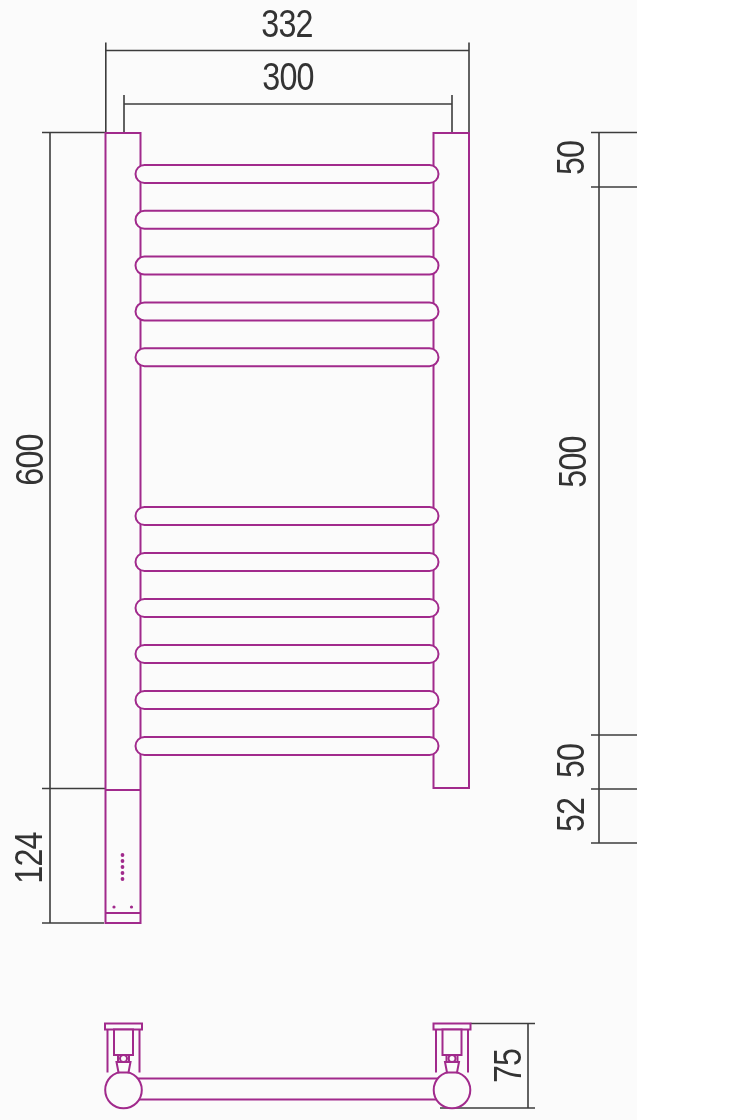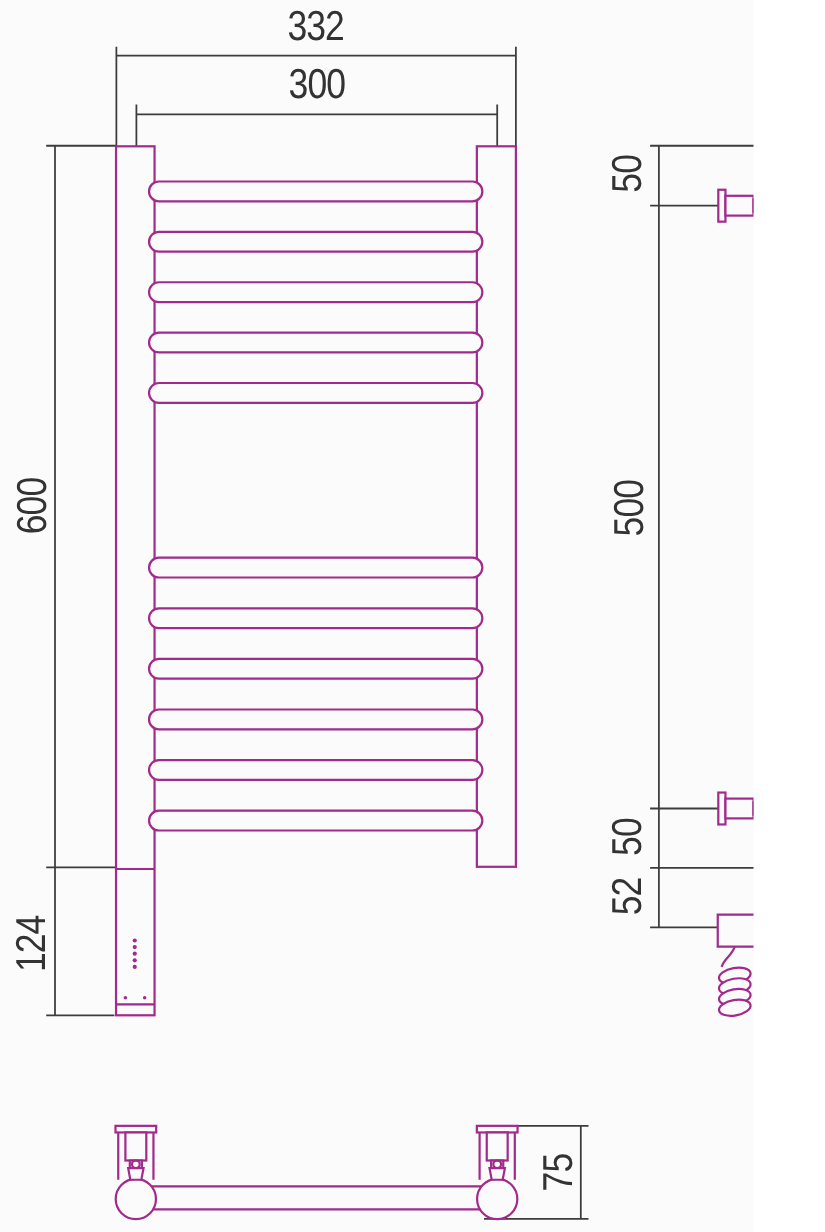--- a/index.html
+++ b/index.html
@@ -7,21 +7,20 @@
     --product:#A12A8C;
     --dim:#3C3C3C;
     --bg:#FBFBFB;
     --text:#333333;
   }
   .canvas{
     position:relative;
     width:637px;height:1120px;
     background:var(--bg);
     overflow:hidden;
-    padding-left:48px;
   }
   svg{position:absolute;left:0;top:0;}
   .p{stroke:var(--product);stroke-width:2;fill:none;}
   .pf{fill:var(--bg);}
   .pd{fill:var(--product);stroke:none;}
   .d{stroke:var(--dim);stroke-width:1.6;fill:none;}
   .dim-label{
     position:absolute;
     font-family:"Liberation Sans", sans-serif;
     font-size:38px;

